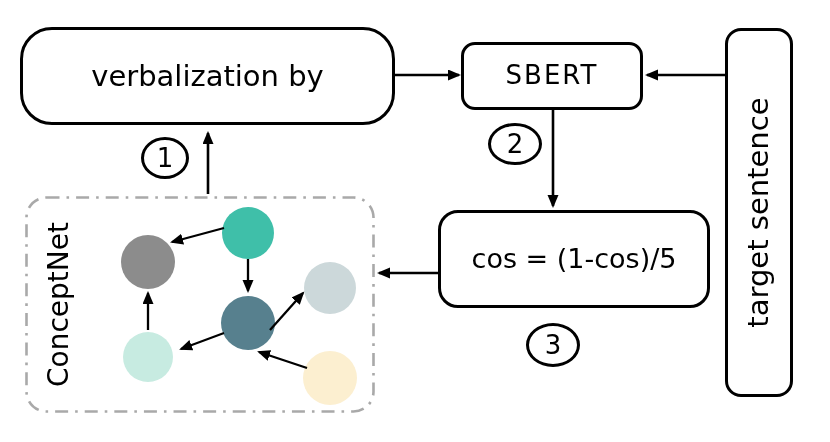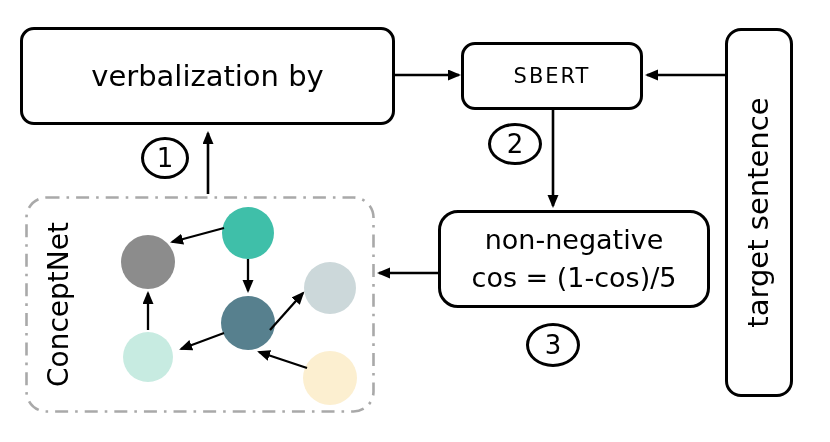--- a/index.html
+++ b/index.html
@@ -5,22 +5,22 @@
   html,body{margin:0;padding:0;background:#ffffff;}
   .canvas{
     position:relative;width:830px;height:442px;background:#ffffff;
     font-family:"DejaVu Sans","Liberation Sans",sans-serif;color:#000;overflow:hidden;
   }
   .box{
     position:absolute;border:3px solid #000;background:#fff;box-sizing:border-box;
     display:flex;flex-direction:column;align-items:center;justify-content:center;
     text-align:center;line-height:1.35;
   }
-  .box-verbalization{left:20px;top:27px;width:375px;height:98px;border-radius:14px;font-size:29px;line-height:40px;}
-  .box-sbert{left:461px;top:42px;width:182px;height:68px;border-radius:14px;font-size:21px;letter-spacing:2px;text-align:center;}
+  .box-verbalization{left:20px;top:27px;width:375px;height:98px;border-radius:32px;font-size:29px;line-height:40px;}
+  .box-sbert{left:461px;top:42px;width:182px;height:68px;border-radius:14px;font-size:26px;letter-spacing:2px;text-align:center;}
   .box-cos{left:438px;top:210px;width:272px;height:98px;border-radius:20px;font-size:27px;line-height:38px;}
   .box-target{left:725px;top:28px;width:68px;height:369px;border-radius:16px;}
   .vtext{transform:rotate(-90deg);white-space:nowrap;font-size:29px;}
   .conceptnet-label-col{
     position:absolute;left:25px;top:196px;width:66px;height:217px;
     display:flex;align-items:center;justify-content:center;
   }
   .conceptnet-label-col .vtext{font-size:28px;font-weight:500;}
   .step{
     position:absolute;border:3px solid #000;border-radius:50%;background:#fff;
@@ -39,21 +39,20 @@
 
   <div class="box box-verbalization">
     <span>verbalization by</span>
   </div>
 
   <div class="box box-sbert">
     <span>SBERT</span>
   </div>
 
   <div class="box box-cos">
-    <span>non-negative</span>
     <span>cos = (1-cos)/5</span>
   </div>
 
   <div class="box box-target">
     <span class="vtext">target sentence</span>
   </div>
 
   <div class="conceptnet-label-col">
     <span class="vtext">ConceptNet</span>
   </div>

